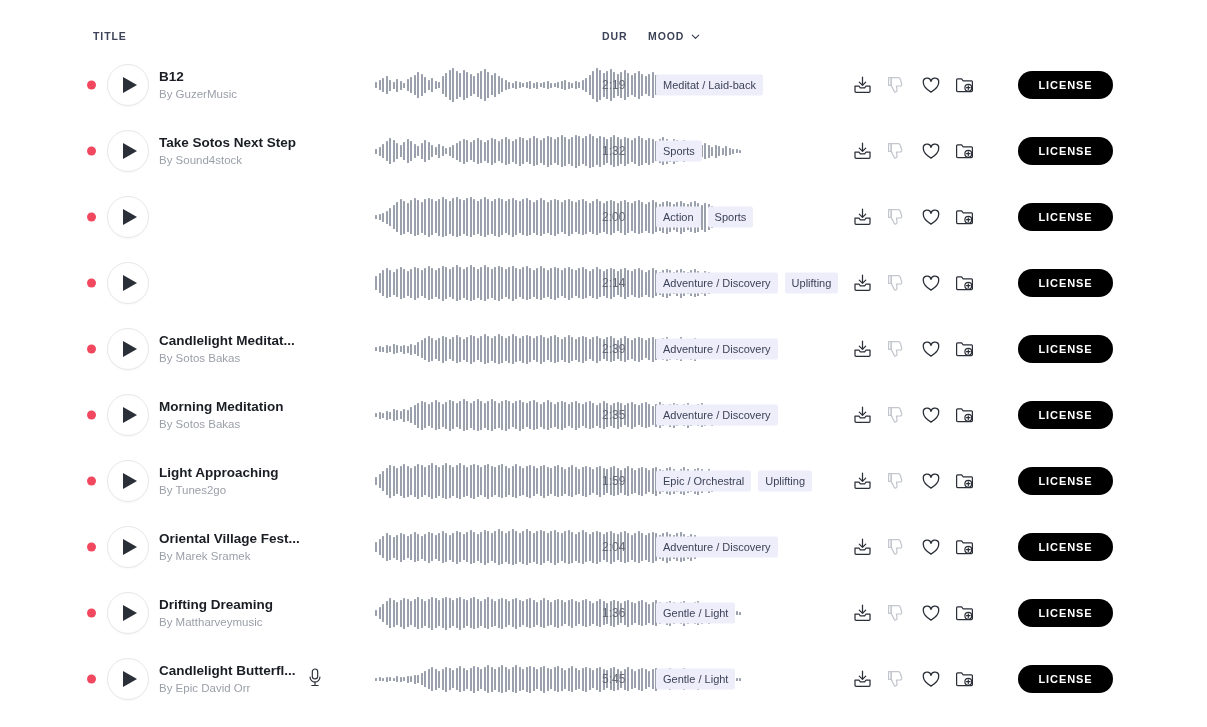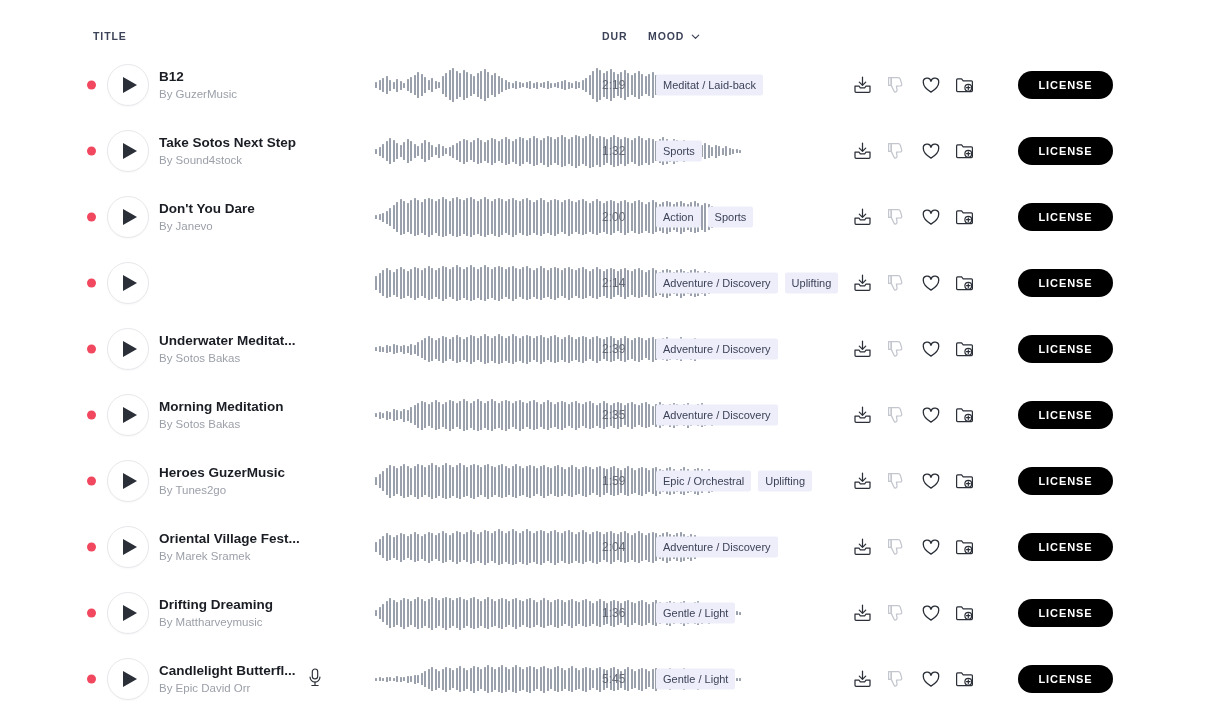--- a/index.html
+++ b/index.html
@@ -454,24 +454,20 @@
     <button class="license">LICENSE</button>
   </div>
 
   <div class="row">
     <span class="dot"></span>
 
     <div class="play-btn">
       <span class="play-tri"></span>
     </div>
 
-    <div class="meta">
-      <div class="track-title">Don't You Dare</div>
-      <div class="track-artist">By Janevo</div>
-    </div>
 
     <div class="wave">
           <i style="height: 4px;"></i>
           <i style="height: 6px;"></i>
           <i style="height: 9px;"></i>
           <i style="height: 13px;"></i>
           <i style="height: 18px;"></i>
           <i style="height: 24px;"></i>
           <i style="height: 30px;"></i>
           <i style="height: 36px;"></i>
@@ -765,21 +761,21 @@
   </div>
 
   <div class="row">
     <span class="dot"></span>
 
     <div class="play-btn">
       <span class="play-tri"></span>
     </div>
 
     <div class="meta">
-      <div class="track-title">Underwater Meditat...</div>
+      <div class="track-title">Candlelight Meditat...</div>
       <div class="track-artist">By Sotos Bakas</div>
     </div>
 
     <div class="wave">
           <i style="height: 4px;"></i>
           <i style="height: 6px;"></i>
           <i style="height: 5px;"></i>
           <i style="height: 8px;"></i>
           <i style="height: 6px;"></i>
           <i style="height: 10px;"></i>
@@ -1077,21 +1073,21 @@
   </div>
 
   <div class="row">
     <span class="dot"></span>
 
     <div class="play-btn">
       <span class="play-tri"></span>
     </div>
 
     <div class="meta">
-      <div class="track-title">Heroes GuzerMusic</div>
+      <div class="track-title">Light Approaching</div>
       <div class="track-artist">By Tunes2go</div>
     </div>
 
     <div class="wave">
           <i style="height: 8px;"></i>
           <i style="height: 14px;"></i>
           <i style="height: 20px;"></i>
           <i style="height: 27px;"></i>
           <i style="height: 33px;"></i>
           <i style="height: 30px;"></i>

